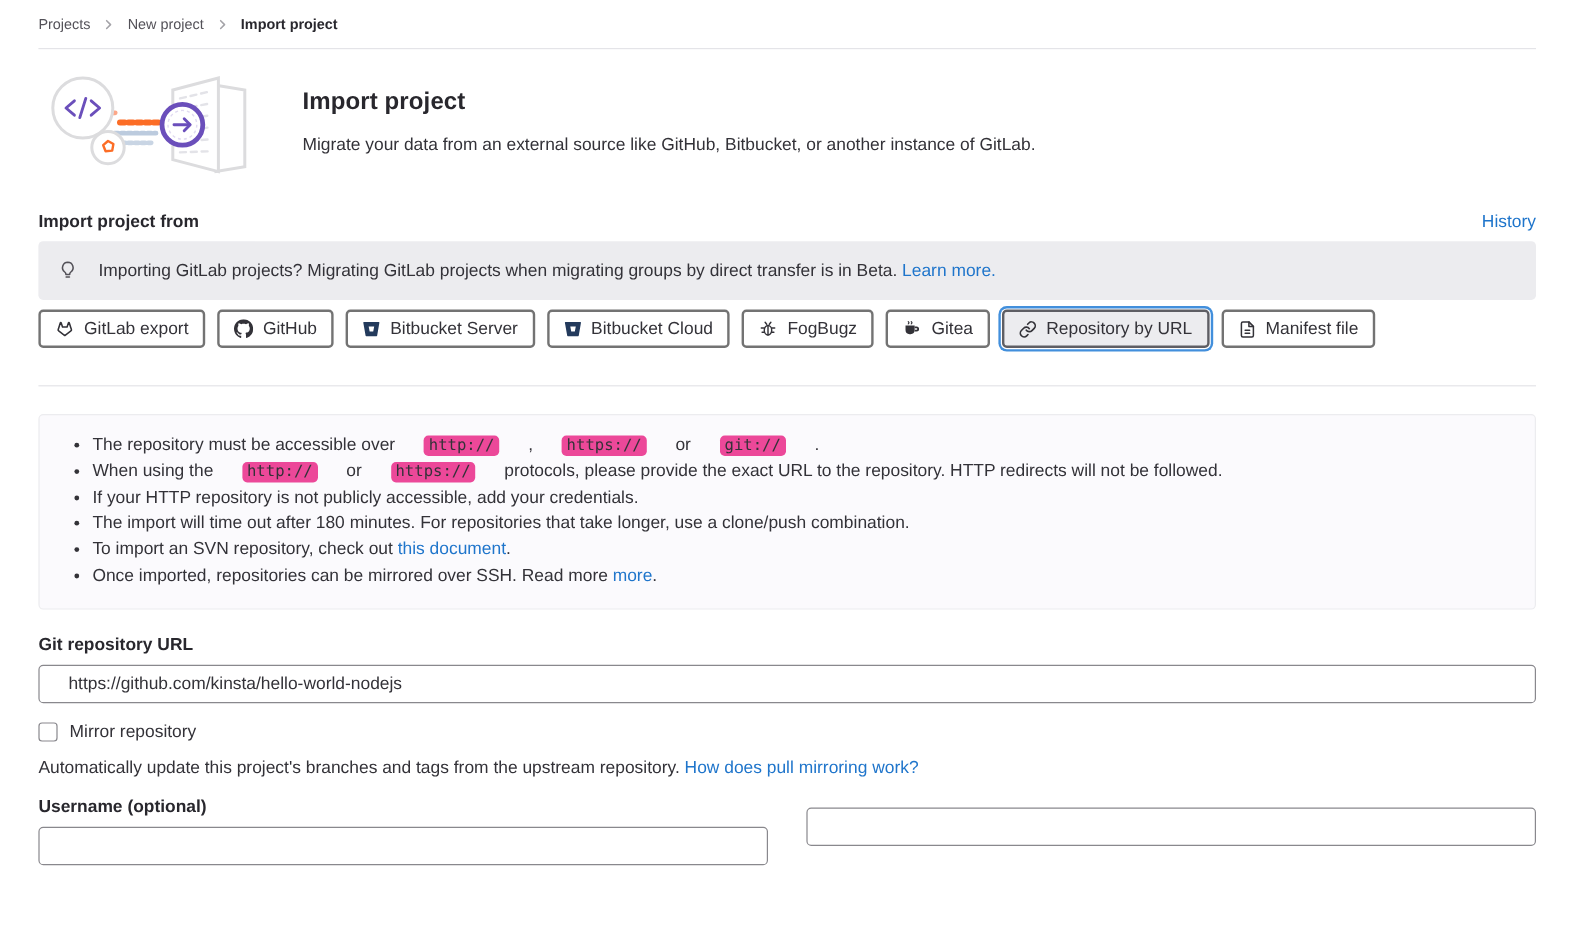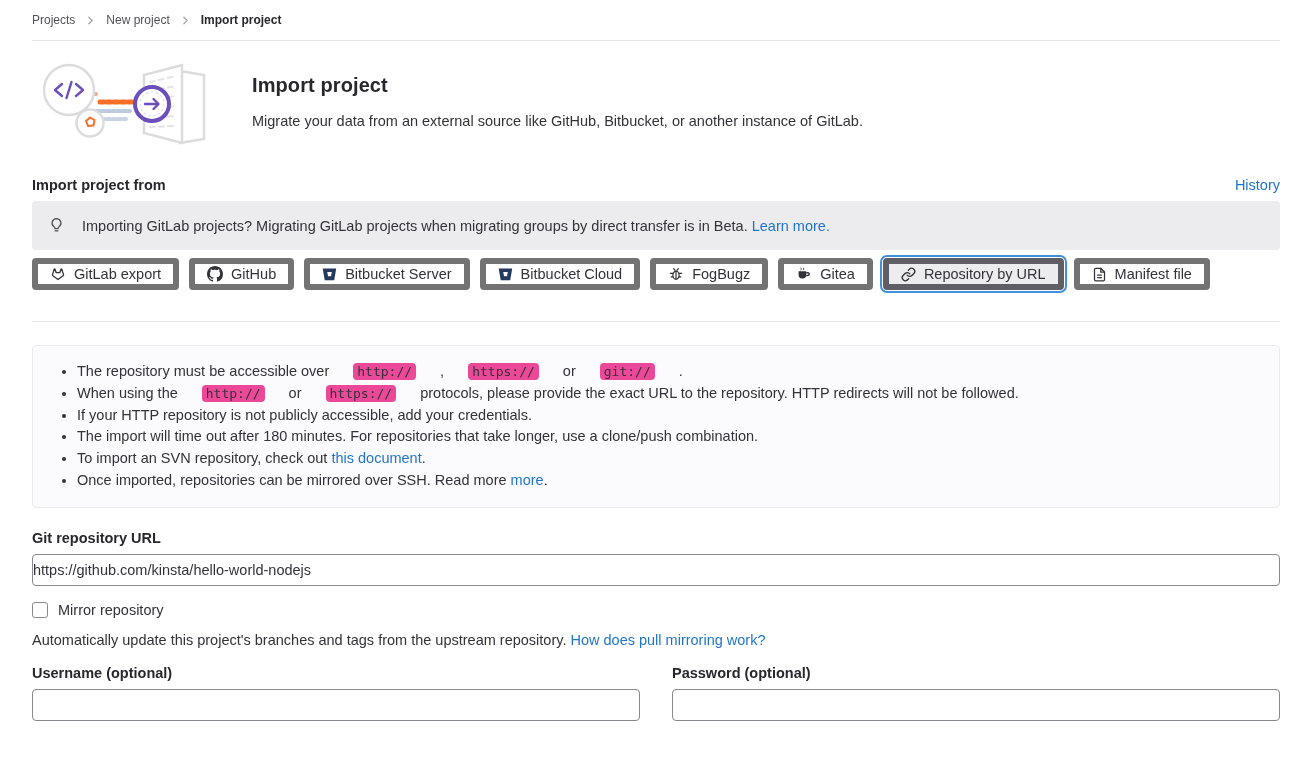--- a/index.html
+++ b/index.html
@@ -30,39 +30,39 @@
   .section-row .label { font-weight:bold; color:#28272d; }
 
   
   .banner { margin-top:8px; background:#ececef; border-radius:4px; padding:16px; display:flex; align-items:center; gap:17px; }
   .banner .bulb { color:#535158; display:flex; }
 
   
   .source-buttons { margin-top:8px; display:flex; gap:10px; }
   .src-btn {
     display:inline-flex; align-items:center; gap:8px; height:32px; padding:0 12px;
-    background:#fff; border:6px solid #737373; border-radius:4px;
+    background:#fff; border:2px solid #737373; border-radius:4px;
     font-family:inherit; font-size:14.5px; color:#333238; cursor:pointer; white-space:nowrap;
   }
   .src-btn .btn-icon { display:flex; align-items:center; color:#333238; }
   .src-btn.selected { background:#ececef; border-color:#5e5e64; box-shadow:0 0 0 1px #fff, 0 0 0 3px #428fdc; }
 
   .divider2 { border-bottom:1px solid #e4e4e8; margin-top:31px; }
 
   
   .info-box { margin-top:23px; background:#fbfafd; border:1px solid #ececef; border-radius:4px; padding:15px 16px; }
   .info-box ul { margin:0; padding-left:28px; }
   .info-box li { line-height:21.8px; color:#333238; }
   .code { font-family:"DejaVu Sans Mono", monospace; font-size:13px; background:#ec4899; border-radius:4px; padding:1px 4px; color:#333238; margin:0 20px; }
 
   
   .field-label { font-weight:bold; color:#28272d; }
   .url-label { margin-top:22px; }
   .text-input {
-    display:block; width:100%; height:32px; margin-top:8px; padding:0 0;
+    display:block; width:100%; height:32px; margin-top:8px; padding:0 24px;
     border:1px solid #89888d; border-radius:4px; background:#fff;
     font-family:inherit; font-size:14.5px; color:#333238;
   }
   .checkbox-row { margin-top:16px; display:flex; align-items:center; gap:10px; }
   .checkbox-row input[type=checkbox] {
     appearance:none; -webkit-appearance:none; width:16px; height:16px; margin:0;
     border:1px solid #89888d; border-radius:3px; background:#fff; cursor:pointer;
   }
   .help-text { margin-top:14px; color:#333238; }
   .note-text { margin-top:13px; color:#535158; }
@@ -246,18 +246,17 @@
     <span>Mirror repository</span>
   </div>
   <div class="help-text"><span>Automatically update this project's branches and tags from the upstream repository. </span><a>How does pull mirroring work?</a></div>
 
   <div class="cred-row">
     <div>
       <div class="field-label">Username (optional)</div>
       <input class="text-input" type="text" value="" style="">
     </div>
     <div>
-      <div class="field-label">Password (optional)</div>
       <input class="text-input" type="text" value="" style="">
     </div>
   </div>
 
 </div>
 
 </body></html>

